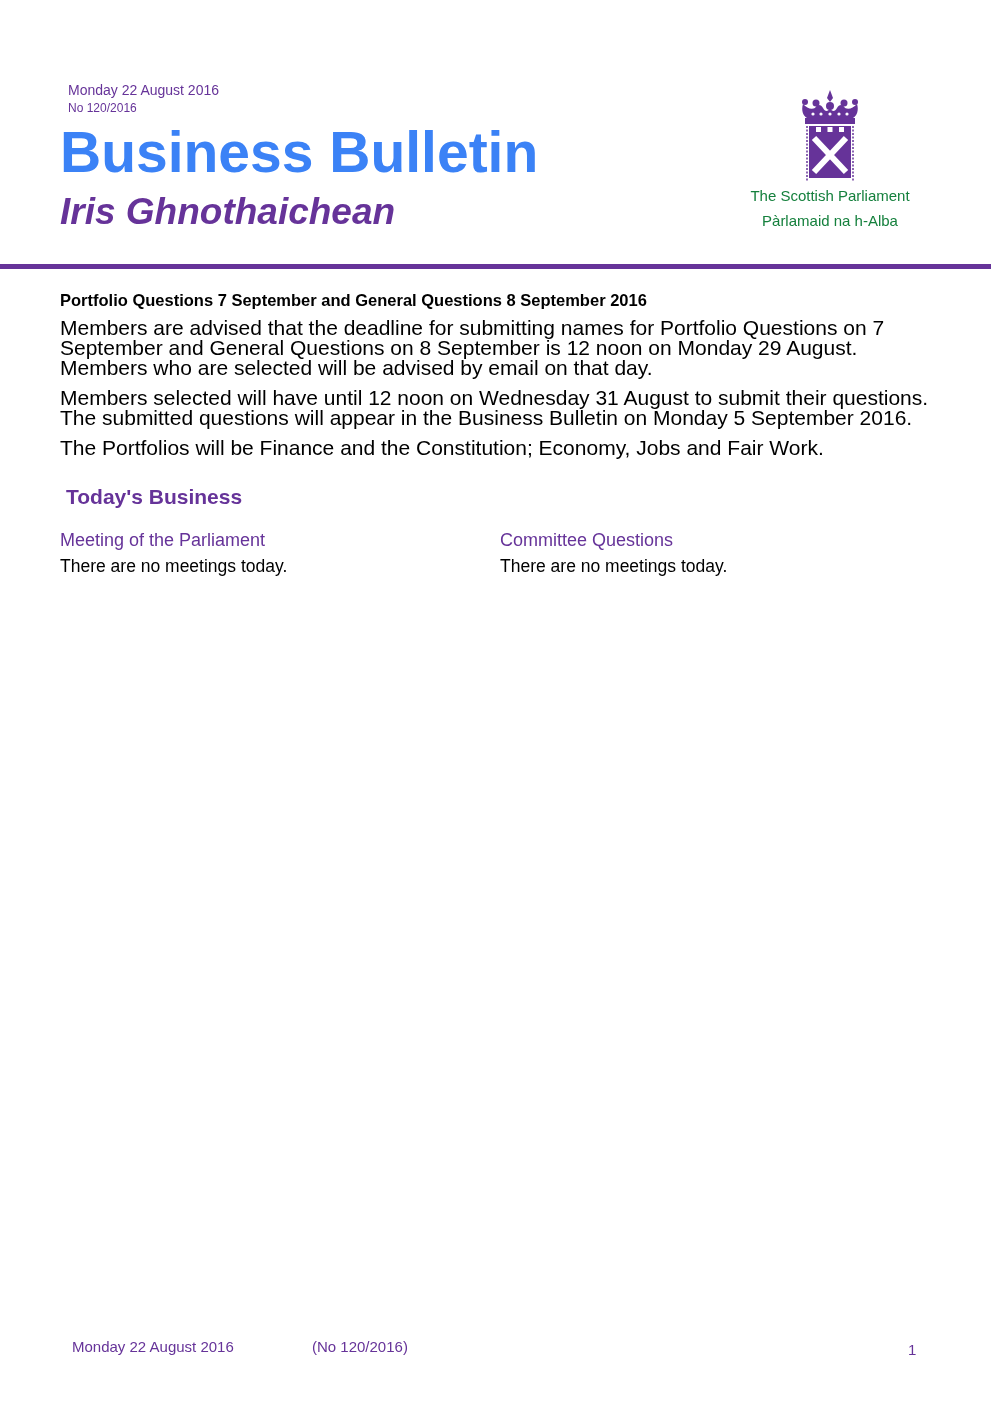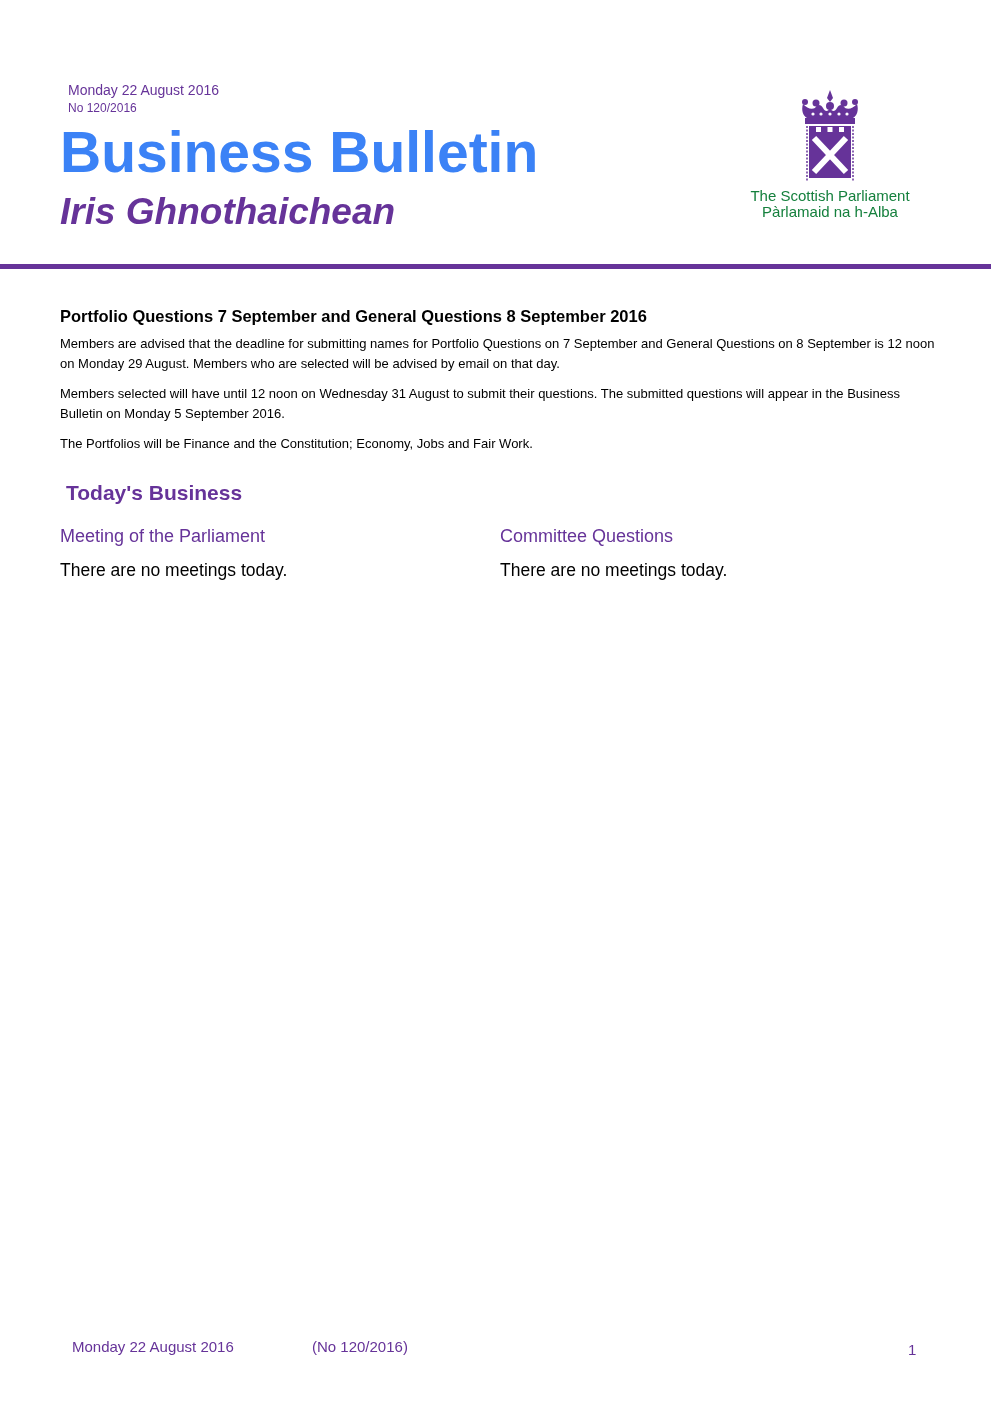--- a/index.html
+++ b/index.html
@@ -9,27 +9,27 @@
     }
     .date-top { position: absolute; left: 68px; top: 82px; font-size: 14px; color: #663399; }
     .no-top { position: absolute; left: 68px; top: 101px; font-size: 12px; color: #663399; }
     .title { position: absolute; left: 60px; top: 124px; font-size: 57px; font-weight: bold; color: #3b82f6; letter-spacing: 0px; line-height: 1; text-align: center; }
     .subtitle { position: absolute; left: 60px; top: 193px; font-size: 37px; font-weight: bold; font-style: italic; color: #663399; line-height: 1; }
     .logo { position: absolute; left: 740px; top: 88px; width: 180px; text-align: center; }
     .logo svg { display: block; margin: 0 auto; }
     .logo-text { font-size: 15px; color: #15803d; line-height: 16px; margin-top: 4px; }
     .rule { position: absolute; left: 0; top: 264px; width: 991px; height: 5px; background: #663399; }
     .content { position: absolute; left: 60px; top: 290px; width: 880px; }
-    .section-heading { font-size: 16.5px; font-weight: bold; margin: 16px 0 8px 0; line-height: 20px; }
-    .para { font-size: 13px; line-height: 20px; margin: 0 0 10px 0; }
+    .section-heading { font-size: 16.5px; font-weight: bold; margin: 0 0 8px 0; line-height: 20px; }
+    .para { font-size: 21px; line-height: 20px; margin: 0 0 10px 0; }
     .todays { font-size: 21px; font-weight: bold; color: #663399; margin: 27px 0 0 6px; line-height: 24px; }
     .cols { display: flex; margin-top: 19px; }
     .col { width: 465px; }
     .col-heading { font-size: 18px; color: #663399; line-height: 24px; margin: 0; }
-    .col-text { font-size: 17.5px; line-height: 20px; margin: 12px 0 0 0; }
+    .col-text { font-size: 17.5px; line-height: 20px; margin: 4px 0 0 0; }
     .footer { position: absolute; top: 1338px; font-size: 15px; color: #663399; }
     .f-date { left: 72px; }
     .f-no { left: 312px; }
     .f-page { left: 908px; top: 1341px; }
   </style>
 </head>
 <body>
 
 <div>
   <div class="date-top">Monday 22 August 2016</div>
@@ -62,21 +62,21 @@
       <g fill="#ffffff">
         <rect x="17" y="39" width="5" height="5"></rect>
         <rect x="28.5" y="39" width="5" height="5"></rect>
         <rect x="40" y="39" width="5" height="5"></rect>
       </g>
       <path d="M15 50 L47 84 M47 50 L15 84" stroke="#ffffff" stroke-width="6"></path>
       <line x1="8" y1="38" x2="8" y2="94" stroke="#663399" stroke-width="1.5" stroke-dasharray="2 1.5"></line>
       <line x1="54" y1="38" x2="54" y2="94" stroke="#663399" stroke-width="1.5" stroke-dasharray="2 1.5"></line>
     </svg>
     <div class="logo-text">The Scottish Parliament</div>
-    <div class="logo-text" style="margin-top:0">Pàrlamaid na h-Alba</div>
+    <div class="logo-text" style="margin-top:9px">Pàrlamaid na h-Alba</div>
   </div>
 </div>
 
 <div class="rule"></div>
 
 <div class="content">
   <div>
     <div class="section-heading">Portfolio Questions 7 September and General Questions 8 September 2016</div>
     <p class="para">Members are advised that the deadline for submitting names for Portfolio Questions on 7 September and General Questions on 8 September is 12 noon on Monday 29 August. Members who are selected will be advised by email on that day.</p>
     <p class="para">Members selected will have until 12 noon on Wednesday 31 August to submit their questions. The submitted questions will appear in the Business Bulletin on Monday 5 September 2016.</p>

